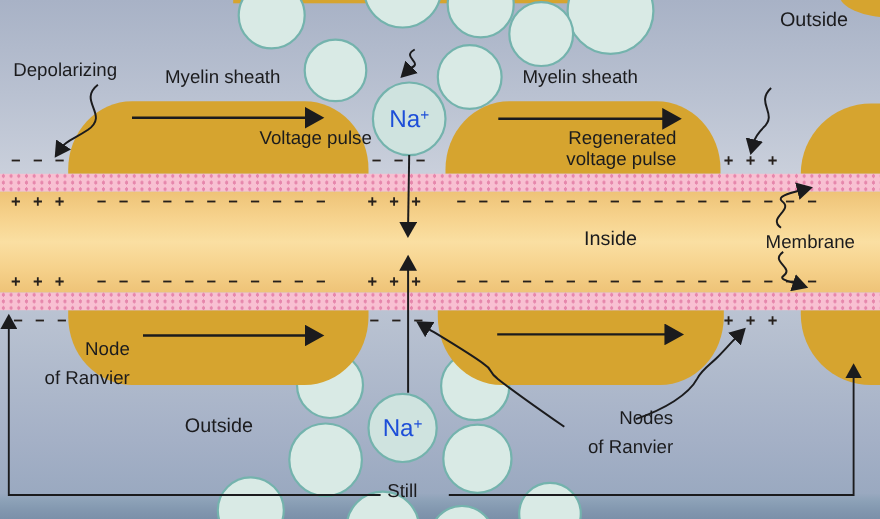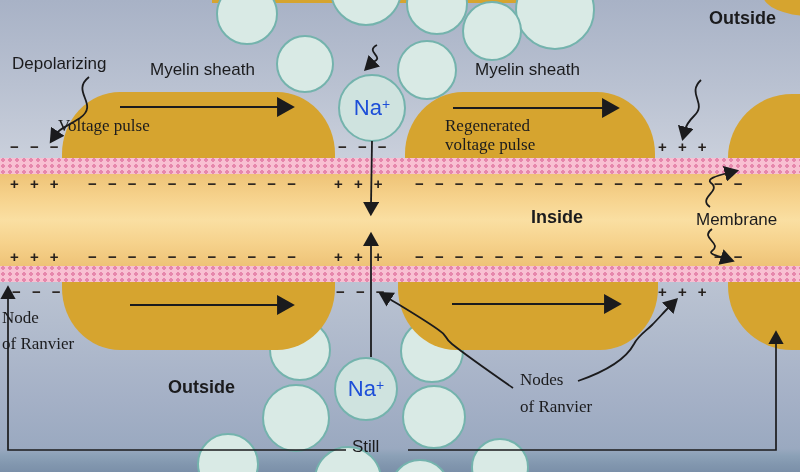--- a/index.html
+++ b/index.html
@@ -6,22 +6,22 @@
   #stage{
     position:relative;width:800px;height:472px;overflow:hidden;
     font-family:"Liberation Sans",sans-serif;color:#1b1b1d;
     background:linear-gradient(180deg,
       #a8b2c6 0%, #b9c1d1 18%, #c9cfdb 33%, #c3cad7 50%,
       #b3bdce 68%, #a4b0c6 85%, #9aa9c0 95%, #8ca1b7 96.5%,
       #8196ae 98.5%, #7b90a9 100%);
   }
   .abs{position:absolute;}
   .label{font-size:17px;white-space:nowrap;}
-  .bold{font-weight:bold;font-size:18px;text-align:right;}
-  .center{text-align:left;font-family:Liberation Serif, serif;}
+  .bold{font-weight:normal;font-size:18px;text-align:right;}
+  .center{text-align:right;}
   .cell{
     position:absolute;border-radius:50%;
     background:#d9eae5;border:2px solid #74b3ad;box-sizing:border-box;
   }
   .myelin{position:absolute;background:#d6a42f;}
   .membrane{
     position:absolute;left:0;width:800px;height:16px;
     background-color:#f8c0d2;
     background-image:
       radial-gradient(circle at 3px 2px,#e687ac 0 1.6px,rgba(0,0,0,0) 1.7px),
@@ -120,21 +120,21 @@
     <span style="display:block">Voltage pulse</span>
   </div>
   <div class="abs center mltxt" style="left:445px;top:116px;width:170px;">
     <span style="display:block">Regenerated</span>
     <span style="display:block">voltage pulse</span>
   </div>
 
   <div class="abs label bold" style="left:531px;top:207px;">Inside</div>
   <div class="abs label" style="left:696px;top:210px;">Membrane</div>
 
-  <div class="abs center" style="left:2px;top:305px;width:96px;font-size:17px;line-height:26px;">
+  <div class="abs center" style="left:22px;top:305px;width:96px;font-size:17px;line-height:26px;">
     <span style="display:block">Node</span>
     <span style="display:block">of Ranvier</span>
   </div>
 
   <div class="abs label bold" style="left:168px;top:377px;">Outside</div>
 
   <div class="abs center" style="left:520px;top:366px;width:92px;font-size:17px;line-height:27px;">
     <span style="display:block">Nodes</span>
     <span style="display:block">of Ranvier</span>
   </div>

